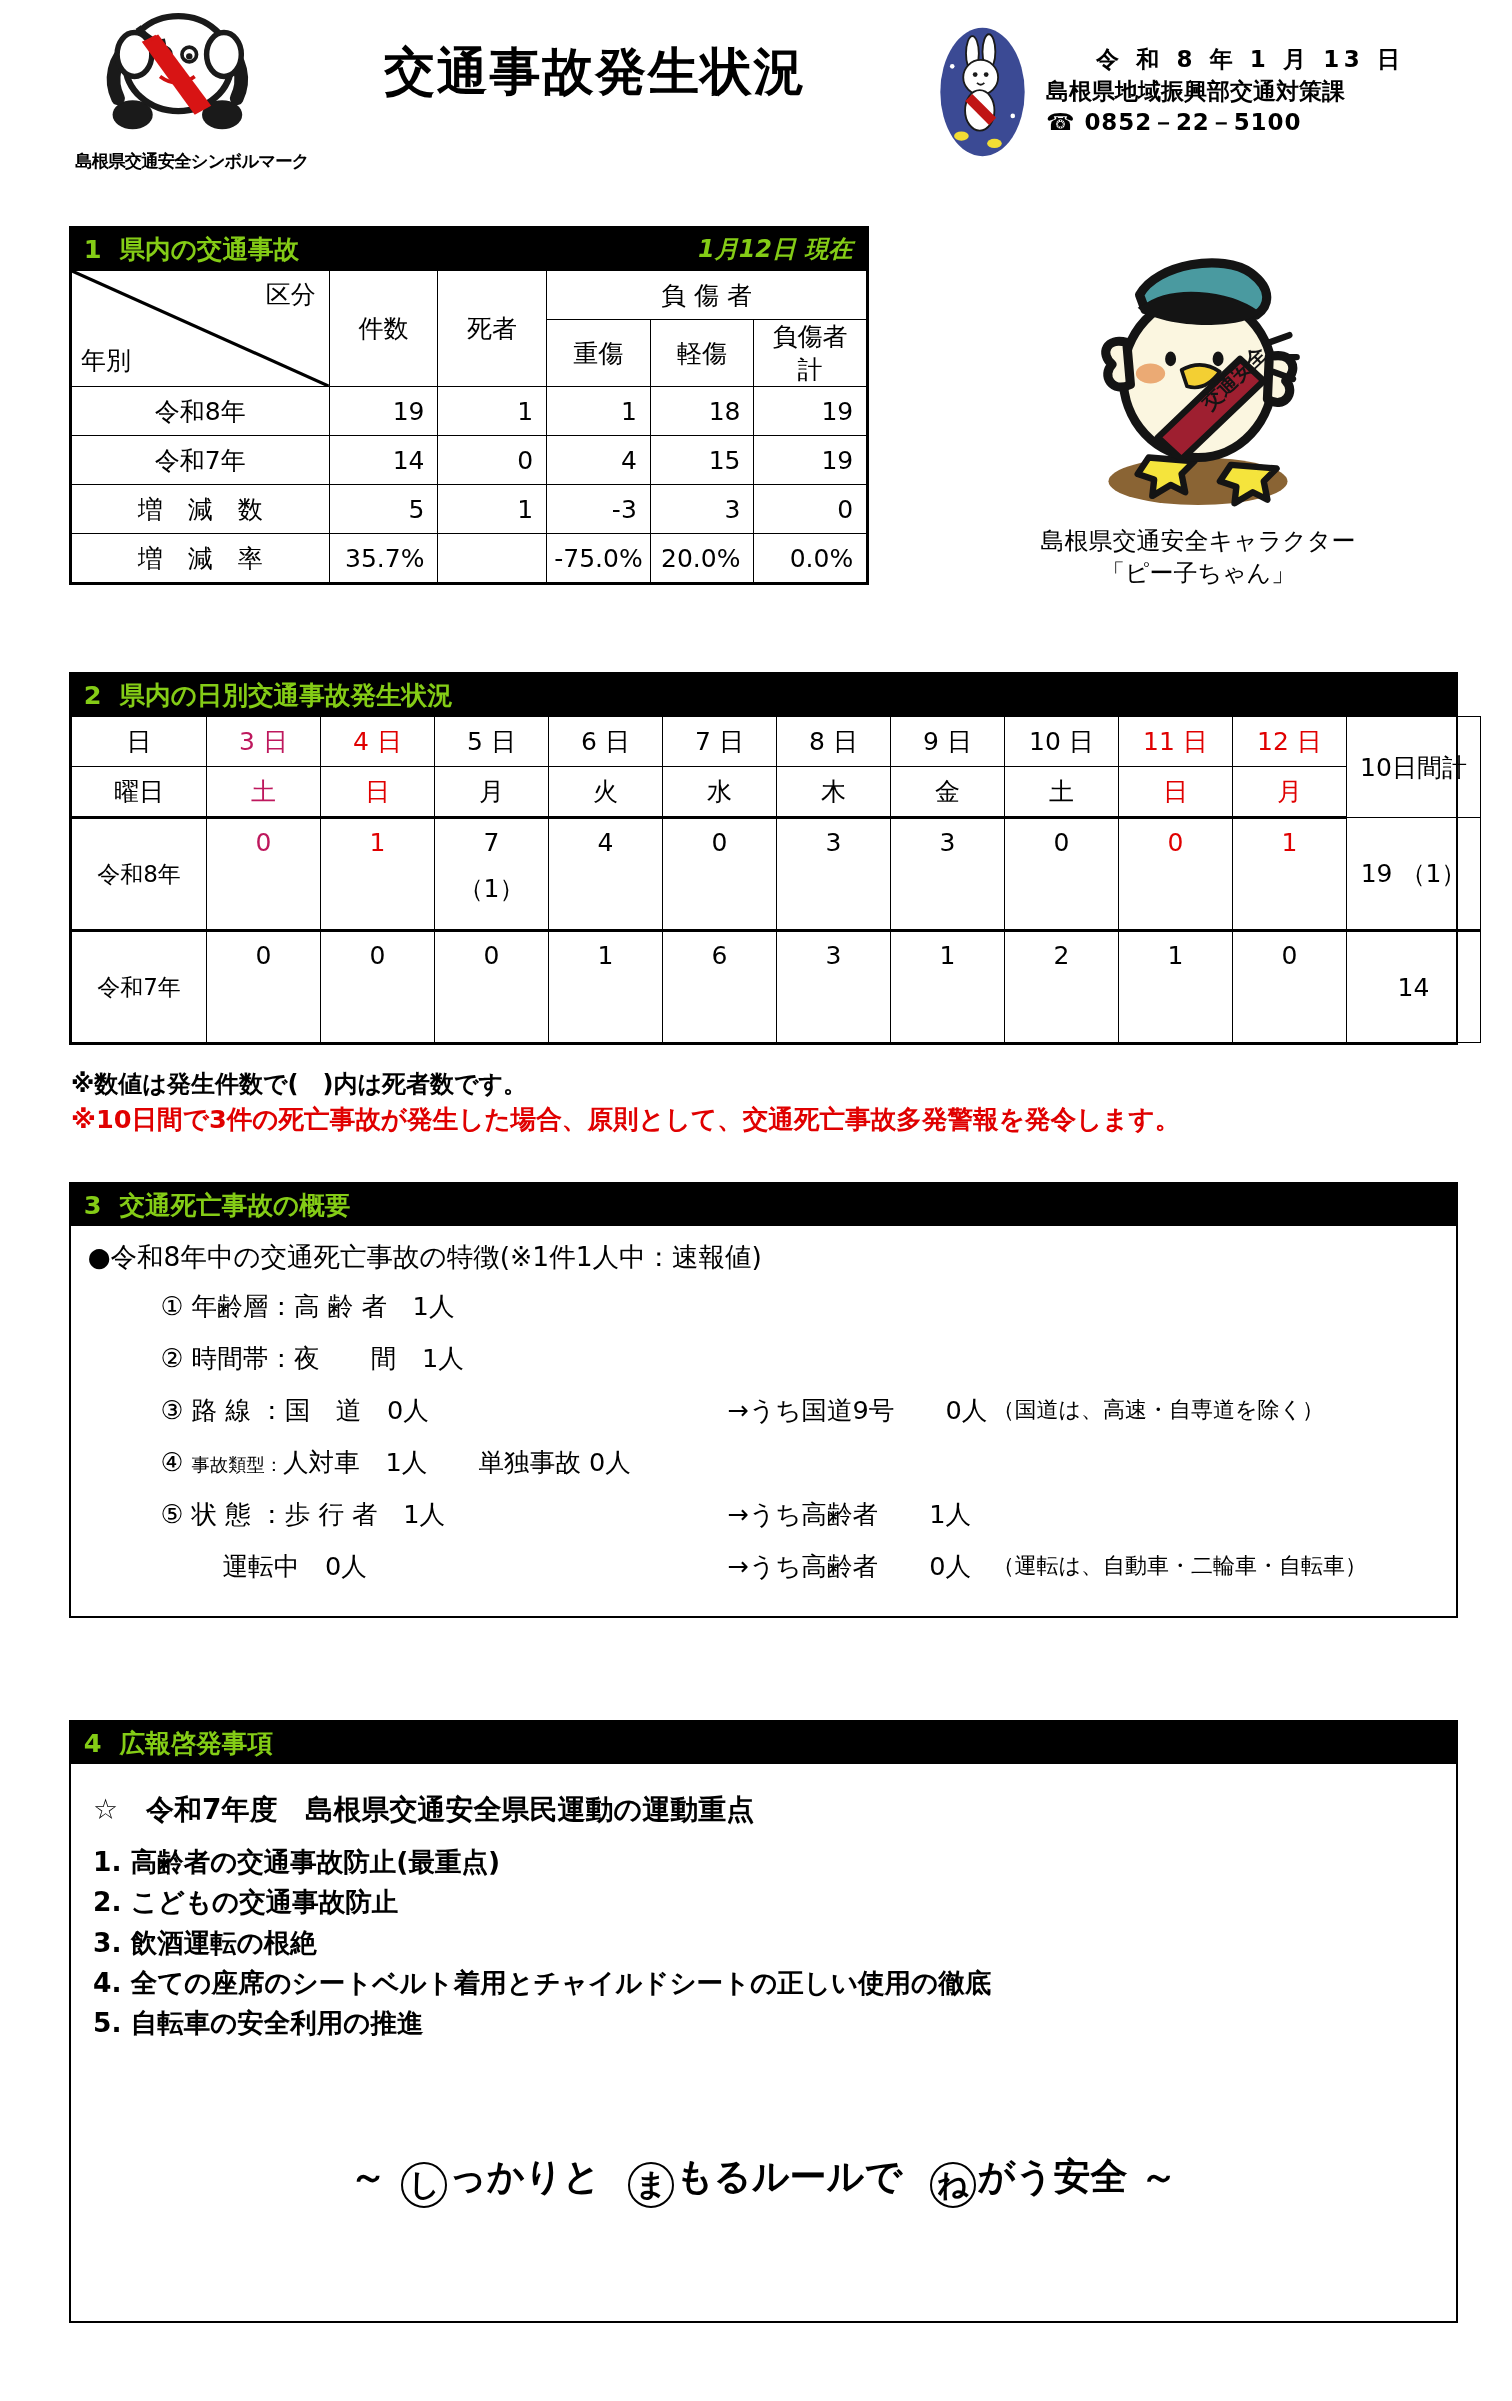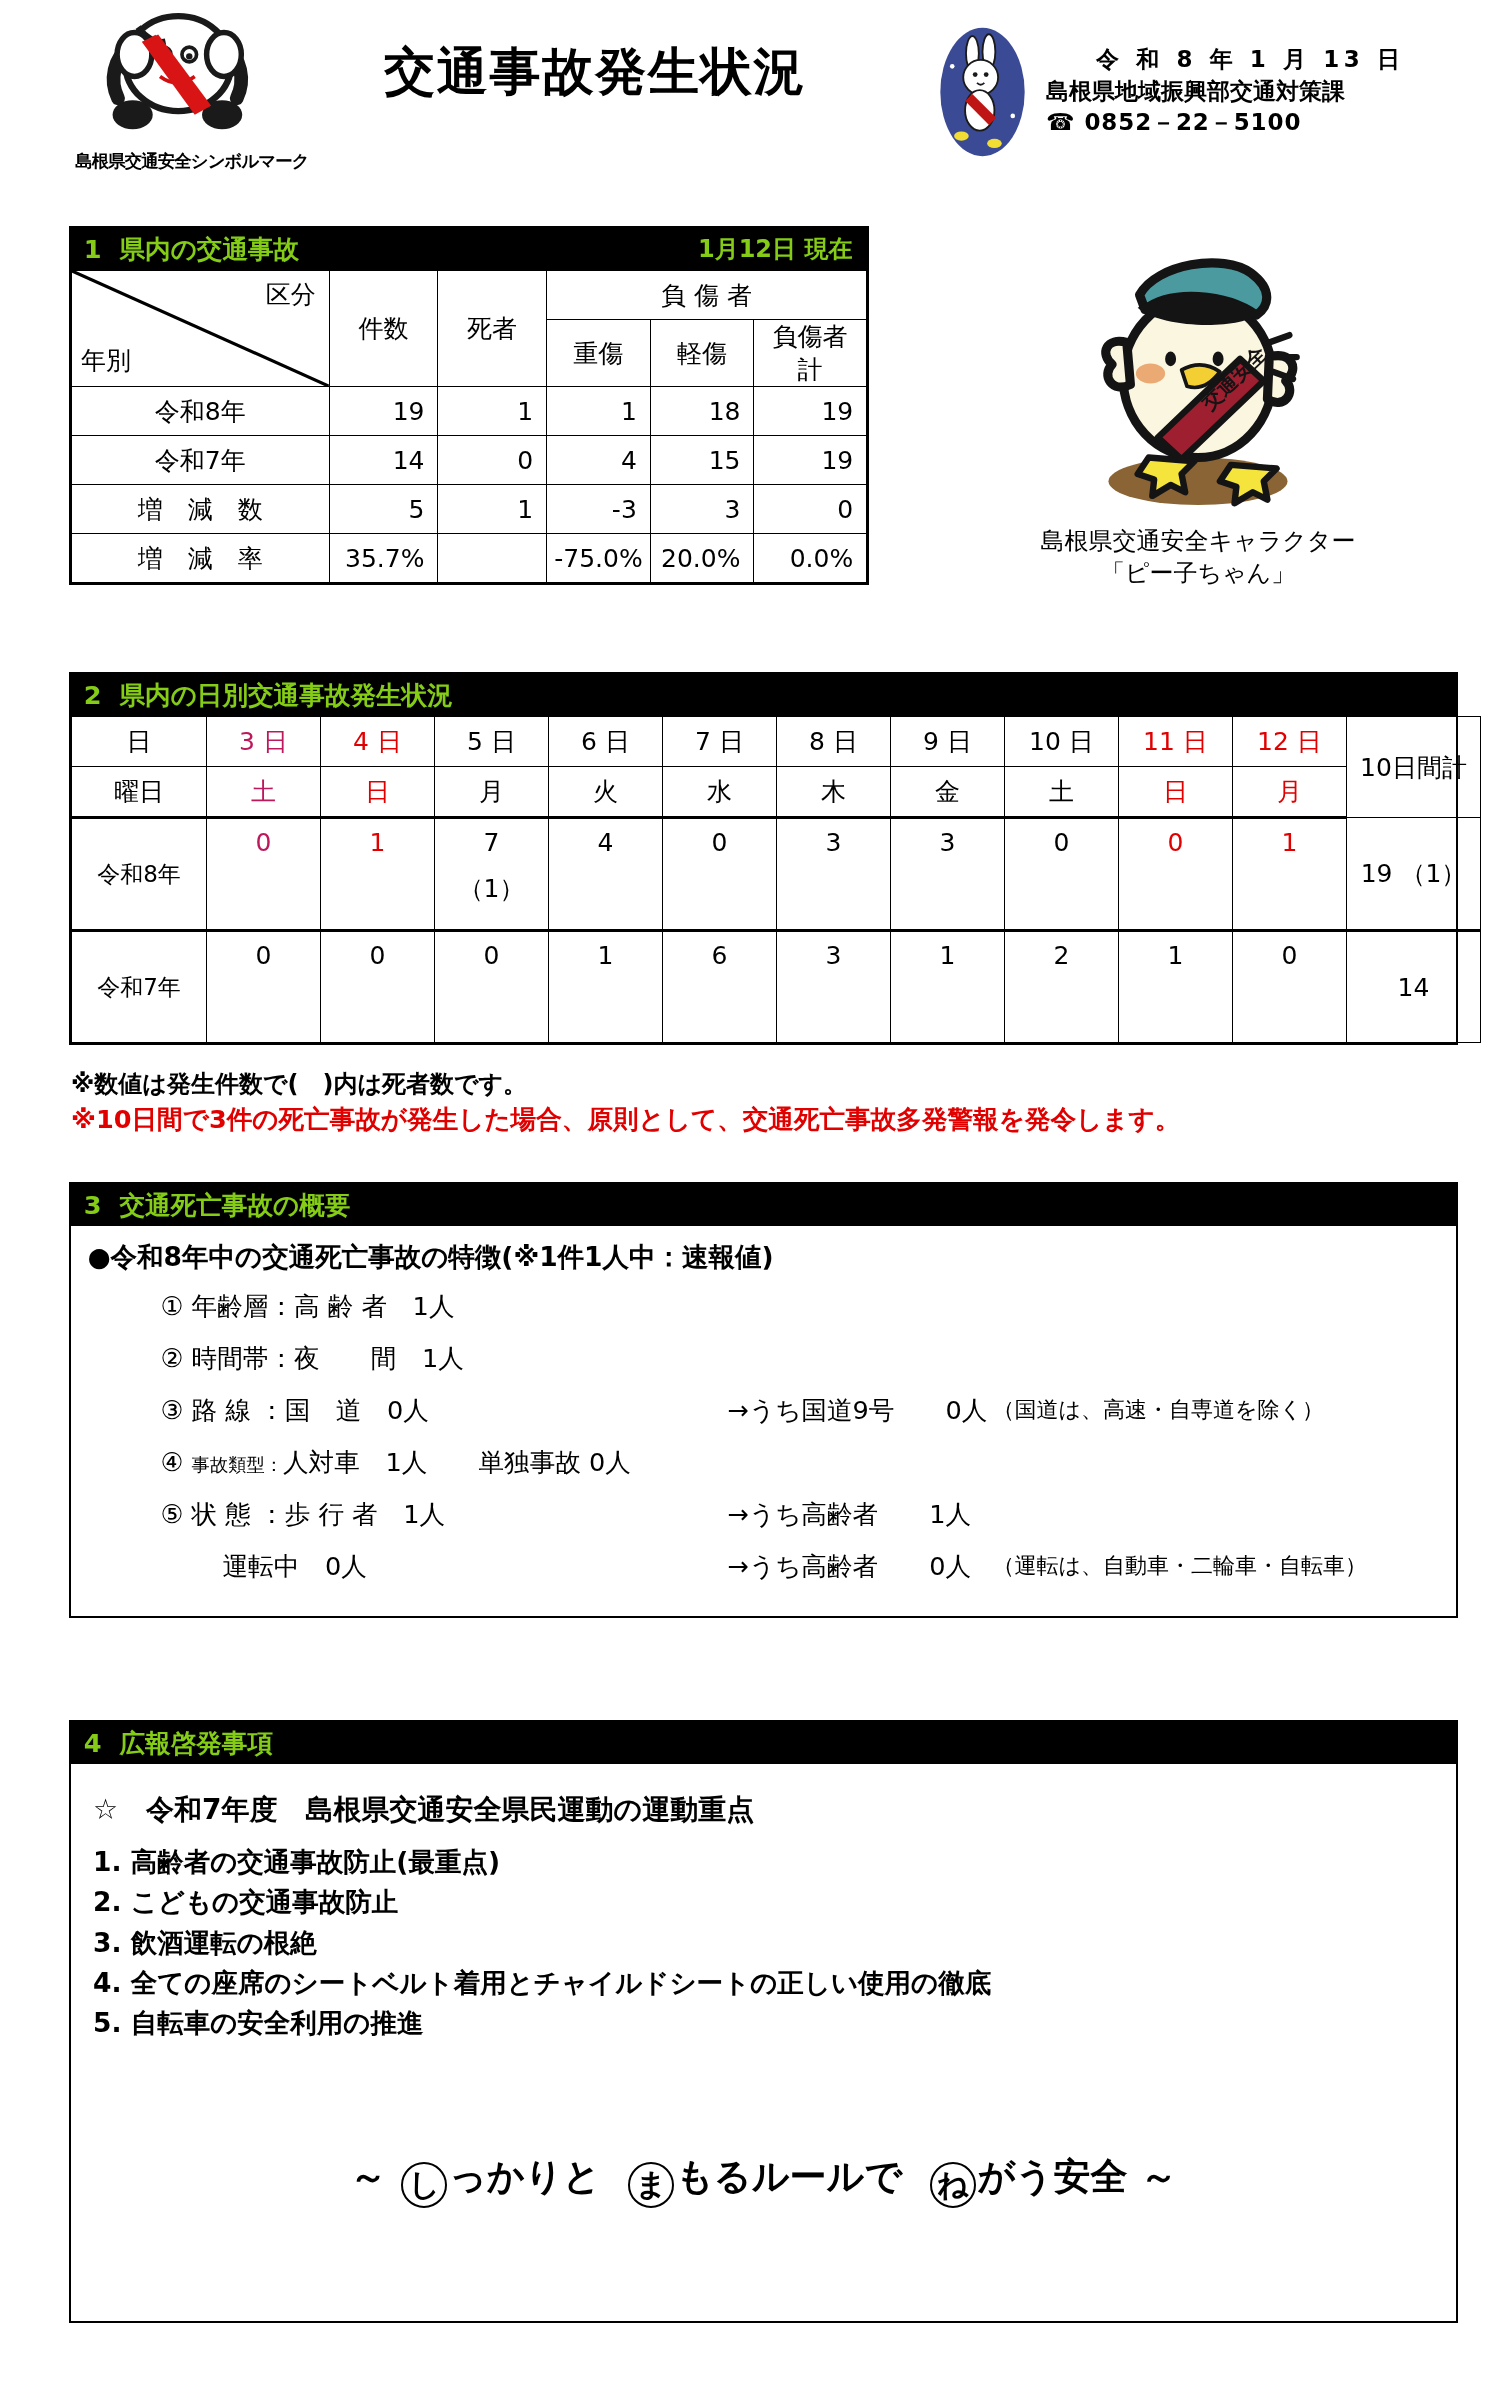--- a/index.html
+++ b/index.html
@@ -78,20 +78,21 @@
     line-height: 42px;
     padding: 0 12.8px;
     box-sizing: border-box;
     position: relative;
     font-family: "DejaVu Sans", sans-serif;
   }
   .secbar .right {
     position: absolute;
     right: 14.6px; top: 0;
     font-size: 24px;
+    font-style: italic;
   }
 
   
   .block1 {
     position: absolute;
     left: 69px; top: 226px;
     width: 800px;
     border: 2.7px solid #000;
     box-sizing: border-box;
     background: #fff;
@@ -219,21 +220,21 @@
     width: 1389px;
     border: 2.7px solid #000;
     box-sizing: border-box;
     background: #fff;
   }
   .b3body {
     padding: 12.8px 16.5px 18.3px 16.5px;
   }
   .b3head {
     font-size: 26.5px;
-    font-weight: bold;
+    font-weight: normal;
     font-family: "DejaVu Sans", sans-serif;
     margin-bottom: 11px;
   }
   .b3row {
     position: relative;
     height: 52px;
     font-size: 25.6px;
     font-family: "DejaVu Sans", sans-serif;
     white-space: nowrap;
   }

